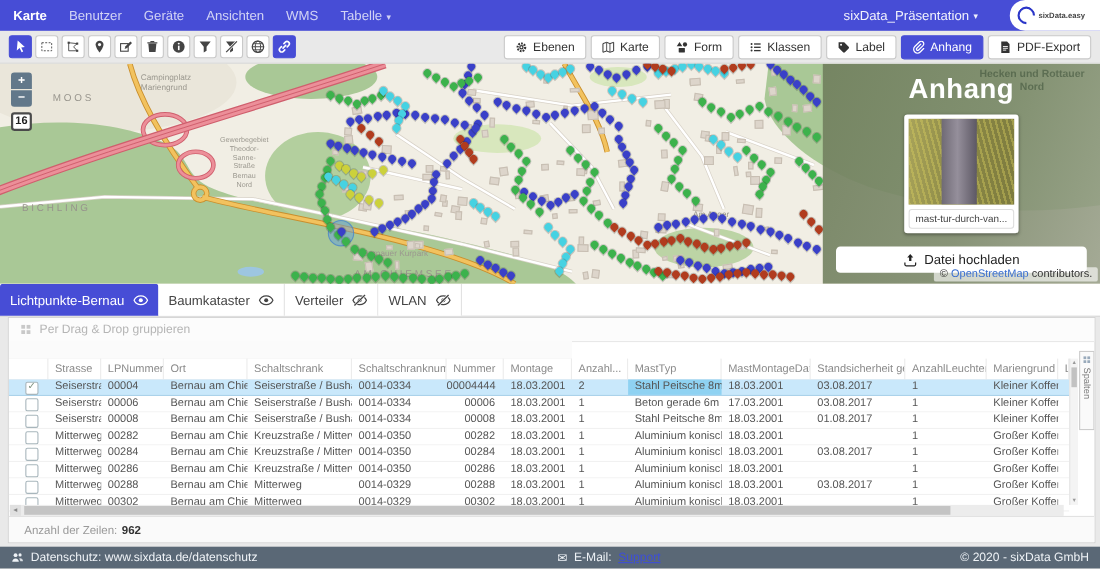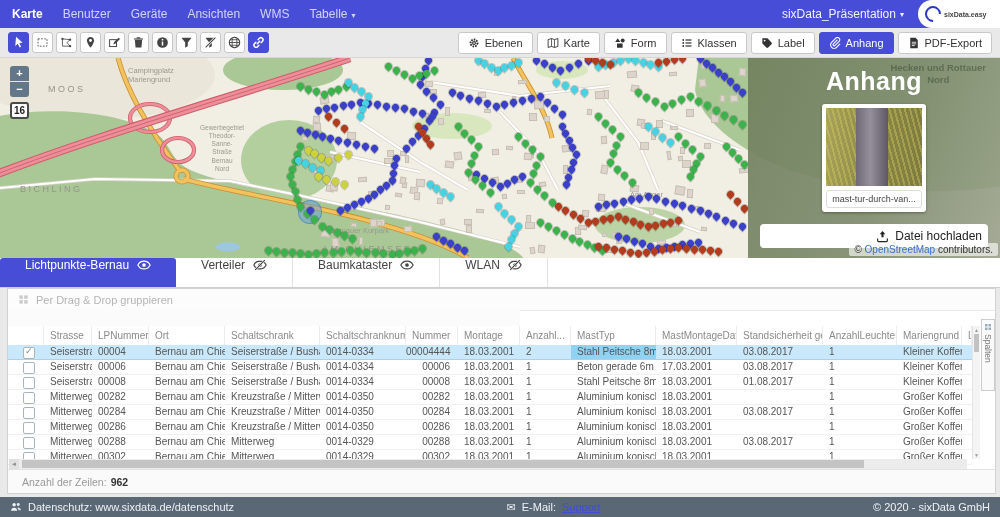--- a/index.html
+++ b/index.html
@@ -3,21 +3,21 @@
 <meta charset="utf-8">
 <style>
   html,body{margin:0;padding:0;background:#cfcfcf;font-family:"Liberation Sans",sans-serif;}
   .app{width:1000px;height:517px;position:relative;overflow:hidden;background:#e9e9e9;margin:0 auto;}
   
   .menubar{height:28px;background:#474dd6;display:flex;align-items:center;padding-left:12px;position:relative;}
   .menu-item{font-size:12px;margin-right:20px;color:rgba(255,255,255,.75);cursor:pointer;white-space:nowrap;}
   .menu-item.active{color:#fff;font-weight:bold;}
   .caret{font-size:8px;margin-left:4px;}
   .menu-right{margin-left:auto;display:flex;align-items:center;height:100%;}
-  .workspace{font-size:12px;color:rgba(255,255,255,.92);margin-right:14px;display:flex;align-items:center;cursor:pointer;}
+  .workspace{font-size:12px;color:rgba(255,255,255,.92);margin-right:29px;display:flex;align-items:center;cursor:pointer;}
   .logo{width:82px;height:28px;background:#fff;border-radius:15px 0 0 15px;display:flex;align-items:center;gap:3px;padding-left:7px;box-sizing:border-box;}
   .logo-c{width:12px;height:12px;border:2.5px solid #2b36c8;border-right-color:transparent;border-radius:50%;transform:rotate(45deg);flex:none;}
   .logo-text{font-size:7px;color:#444;font-weight:bold;white-space:nowrap;}
   
   .toolbar{height:30px;background:#e9e9e9;border-bottom:1px solid #d6d6d6;display:flex;align-items:center;padding:0 8px;gap:3px;box-sizing:border-box;}
   .tool{width:21px;height:21px;background:#fff;border:1px solid #c9c9c9;border-radius:3px;display:flex;align-items:center;justify-content:center;color:#444;padding:0;cursor:pointer;}
   .tool svg{width:13px;height:13px;display:block;}
   .tool.active{background:#474dd6;border-color:#474dd6;color:#fff;}
   .vbtns{margin-left:auto;display:flex;gap:4px;}
   .vbtn{height:22px;display:flex;align-items:center;gap:5px;background:#fff;border:1px solid #c9c9c9;border-radius:3px;font-size:11px;color:#333;padding:0 9px;cursor:pointer;white-space:nowrap;}
@@ -49,27 +49,27 @@
   .photo1{background:linear-gradient(95deg,#a8a35a 0%,#8f8c48 40%,#7c7a3e 100%);}
   .photo1 .speck{left:0;top:0;right:0;bottom:0;background:repeating-linear-gradient(75deg,rgba(215,205,95,.4) 0 2px,transparent 2px 5px);}
   .photo1 .pole{left:31%;top:0;width:34%;height:100%;background:linear-gradient(90deg,#6f6a75 0%,#958f9b 45%,#5d5864 100%);}
   .photo2{background:linear-gradient(180deg,#bfe0ec 0%,#cfe9f0 60%,#e8f2f4 100%);}
   .photo2 .roof{right:-18%;top:-32%;width:130%;height:58%;background:#171b20;transform:rotate(-14deg);}
   .photo2 .roof2{right:-15%;bottom:4%;width:115%;height:18%;background:#222930;transform:rotate(-14deg);}
   .photo2 .wall{right:-12%;bottom:-26%;width:75%;height:42%;background:#e8e6df;transform:rotate(-14deg);}
   .photo2 .arm{left:-6%;top:20%;width:48%;height:6%;background:#9aa0a0;transform:rotate(14deg);}
   .photo2 .lamp{left:16%;top:26%;width:60%;height:17%;background:linear-gradient(#d8dcd6,#a8aea6);border-radius:50% 60% 55% 45%;transform:rotate(16deg);}
   .caption{margin-top:4px;background:#fff;border:1px solid #ddd;border-radius:3px;font-size:9px;color:#444;padding:3px 1px;text-align:center;white-space:nowrap;overflow:hidden;}
-  .upload{margin:12px 12px 0;width:228px;height:24px;background:#fff;border:none;border-radius:4px;display:flex;align-items:center;justify-content:flex-end;gap:6px;font-size:12px;color:#222;cursor:pointer;}
+  .upload{margin:12px 12px 0;width:228px;height:24px;background:#fff;border:none;border-radius:4px;display:flex;align-items:center;justify-content:center;gap:6px;font-size:12px;color:#222;cursor:pointer;}
   .upload svg{width:13px;height:13px;}
   .osm-attr{position:absolute;right:2px;bottom:2px;z-index:9;background:rgba(255,255,255,.62);font-size:10px;color:#333;padding:1px 5px;border-radius:2px;white-space:nowrap;}
   .osm-attr a{color:#3a6fd0;text-decoration:none;cursor:pointer;}
   
   .tabbar{height:30px;background:#fff;border-bottom:1px solid #cfcfcf;display:flex;box-sizing:border-box;}
-  .tab{display:flex;align-items:flex-start;gap:8px;padding:0 25px;font-size:12px;color:#444;background:#fff;border-right:1px solid #e2e2e2;cursor:pointer;white-space:nowrap;}
+  .tab{display:flex;align-items:center;gap:8px;padding:0 9px;font-size:12px;color:#444;background:#fff;border-right:1px solid #e2e2e2;cursor:pointer;white-space:nowrap;}
   .tab svg{width:14px;height:14px;display:block;}
   .tab.active{background:#474dd6;color:#fff;border-radius:3px 3px 0 0;border-right:none;}
   
   .gridwrap{height:209px;background:#e9e9e9;padding:0 4px 3px 7px;box-sizing:border-box;}
   .grid{position:relative;height:206px;background:#fff;border:1px solid #d2d2d2;box-sizing:border-box;overflow:hidden;font-size:10px;color:#555;}
   .grouphint{position:absolute;top:0;left:0;right:0;height:21px;border-bottom:1px solid #e8e8e8;display:flex;align-items:center;gap:7px;padding-left:10px;color:#b5b5b5;font-size:11px;background:#fcfcfc;}
   .grouphint svg{width:11px;height:11px;color:#c9c9c9;}
   .bands{position:absolute;top:21px;left:0;height:16px;display:flex;background:#fbfbfb;border-bottom:1px solid #ececec;color:#999;font-size:10px;}
   .band{box-sizing:border-box;padding:2px 0 0 8px;border-right:2px solid #84cc16;white-space:nowrap;overflow:hidden;margin-top:28px;}
   .band.first{padding-left:44px;}
@@ -855,36 +855,36 @@
       <div class="tab active">
         <span>Lichtpunkte-Bernau</span>
         <span style="display: flex;">
           <svg viewBox="0 0 16 16">
             <path d="M8 3.5C4.5 3.5 1.8 6.2 1 8c.8 1.8 3.5 4.5 7 4.5S14.2 9.8 15 8c-.8-1.8-3.5-4.5-7-4.5z" fill="none" stroke="currentColor" stroke-width="1.3"></path>
             <circle cx="8" cy="8" r="2.1" fill="currentColor"></circle>
           </svg>
         </span>
       </div>
       <div class="tab">
+        <span>Baumkataster</span>
+        <span style="display: flex;">
+          <svg viewBox="0 0 16 16">
+            <path d="M8 3.5C4.5 3.5 1.8 6.2 1 8c.8 1.8 3.5 4.5 7 4.5S14.2 9.8 15 8c-.8-1.8-3.5-4.5-7-4.5z" fill="none" stroke="currentColor" stroke-width="1.3"></path>
+            <circle cx="8" cy="8" r="2.1" fill="currentColor"></circle>
+          </svg>
+        </span>
+      </div>
+      <div class="tab">
         <span>Verteiler</span>
         <span style="display: flex;">
           <svg viewBox="0 0 16 16">
             <path d="M8 3.5C4.5 3.5 1.8 6.2 1 8c.8 1.8 3.5 4.5 7 4.5S14.2 9.8 15 8c-.8-1.8-3.5-4.5-7-4.5z" fill="none" stroke="currentColor" stroke-width="1.3"></path>
             <circle cx="8" cy="8" r="2.1" fill="currentColor"></circle>
             <line x1="2.5" y1="13.5" x2="13.5" y2="2.5" stroke="#fff" stroke-width="2.6"></line>
             <line x1="2.5" y1="13.5" x2="13.5" y2="2.5" stroke="currentColor" stroke-width="1.4"></line>
-          </svg>
-        </span>
-      </div>
-      <div class="tab">
-        <span>Baumkataster</span>
-        <span style="display: flex;">
-          <svg viewBox="0 0 16 16">
-            <path d="M8 3.5C4.5 3.5 1.8 6.2 1 8c.8 1.8 3.5 4.5 7 4.5S14.2 9.8 15 8c-.8-1.8-3.5-4.5-7-4.5z" fill="none" stroke="currentColor" stroke-width="1.3"></path>
-            <circle cx="8" cy="8" r="2.1" fill="currentColor"></circle>
           </svg>
         </span>
       </div>
       <div class="tab">
         <span>WLAN</span>
         <span style="display: flex;">
           <svg viewBox="0 0 16 16">
             <path d="M8 3.5C4.5 3.5 1.8 6.2 1 8c.8 1.8 3.5 4.5 7 4.5S14.2 9.8 15 8c-.8-1.8-3.5-4.5-7-4.5z" fill="none" stroke="currentColor" stroke-width="1.3"></path>
             <circle cx="8" cy="8" r="2.1" fill="currentColor"></circle>
             <line x1="2.5" y1="13.5" x2="13.5" y2="2.5" stroke="#fff" stroke-width="2.6"></line>

